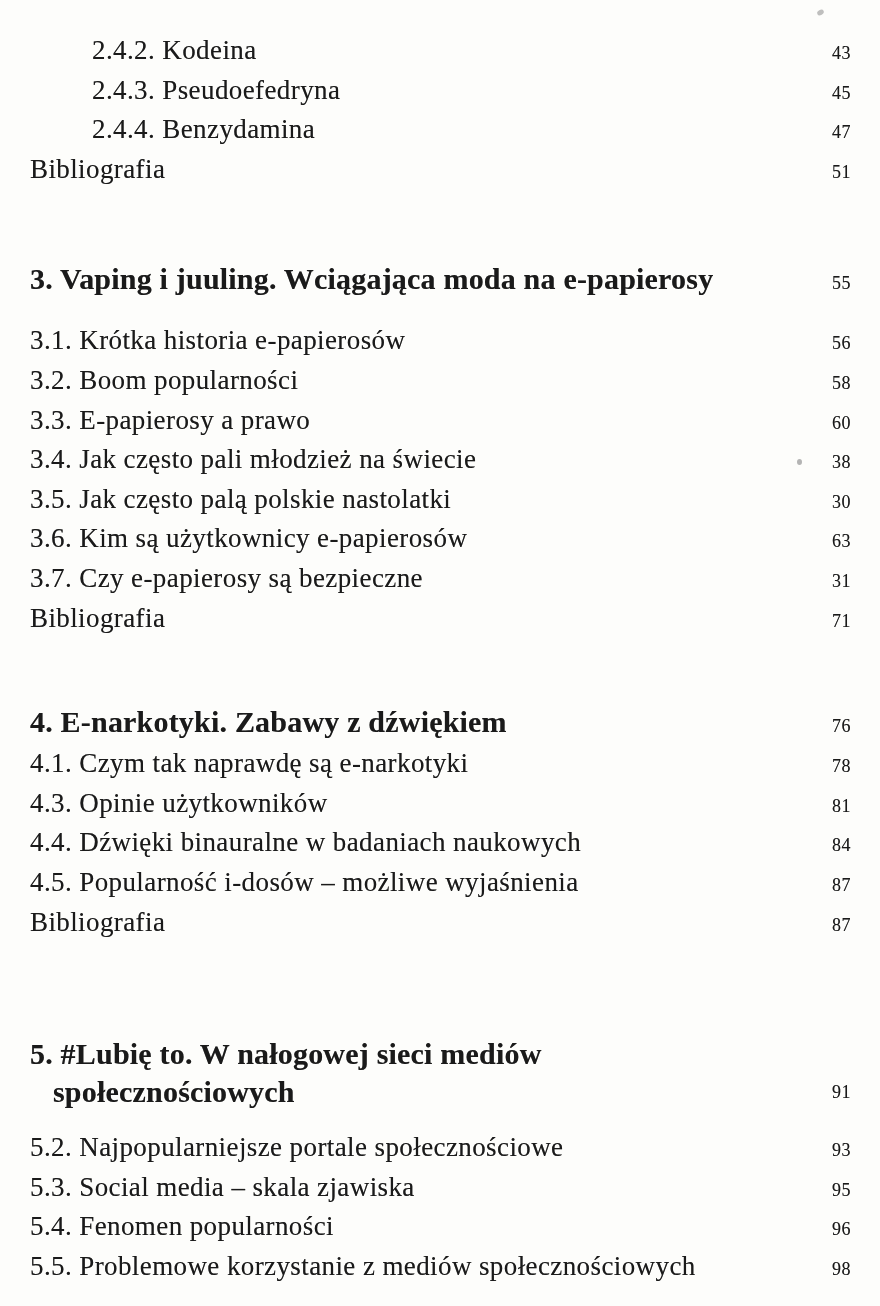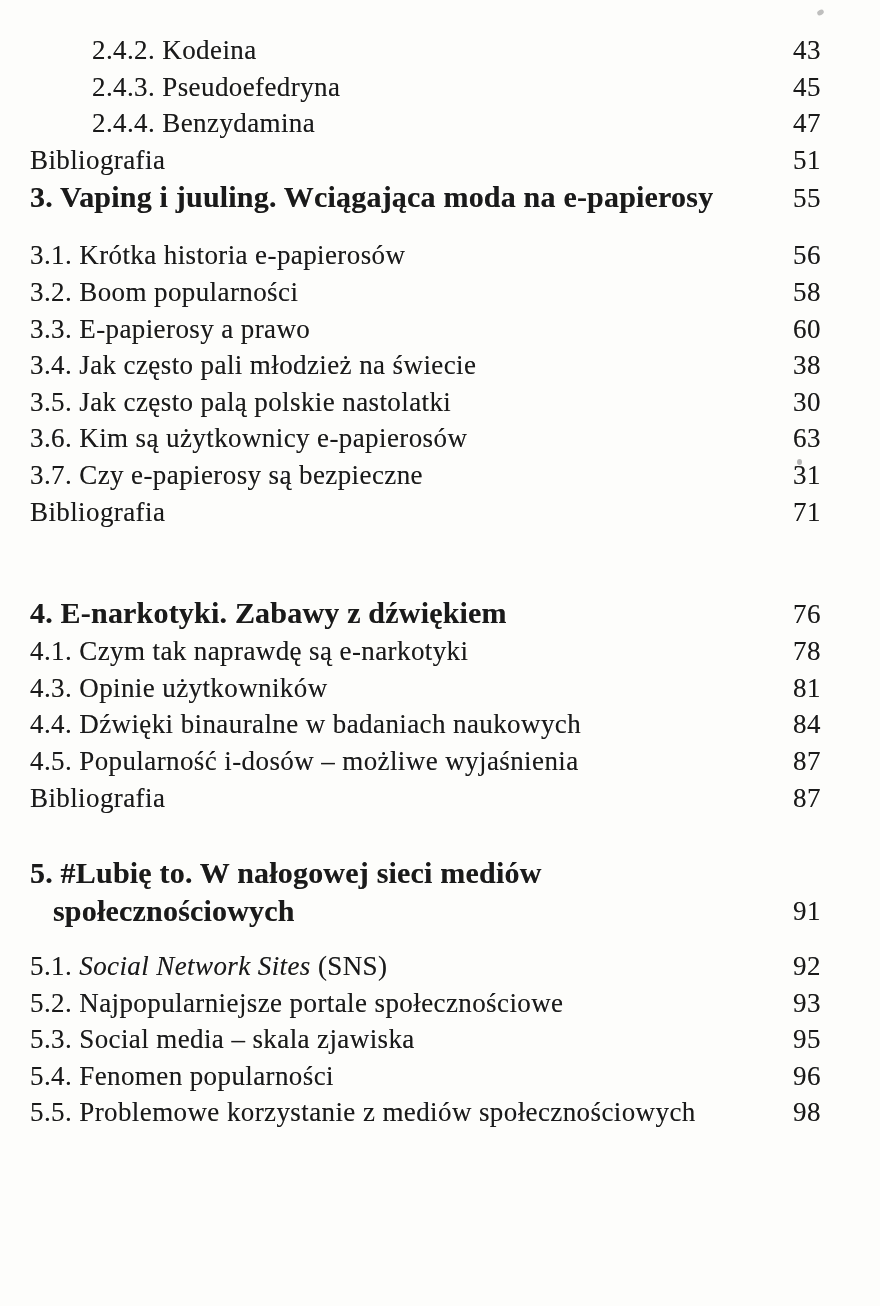--- a/index.html
+++ b/index.html
@@ -8,57 +8,58 @@
   body {
     width: 880px; height: 1306px;
     background: #fdfdfb;
     font-family: "Liberation Serif", "DejaVu Serif", serif;
     color: #1a1a1a;
     overflow: hidden;
   }
   .page {
     position: relative;
     width: 880px; height: 1306px;
-    padding: 32px 43px 0 30px;
+    padding: 32px 29px 0 30px;
     text-shadow: 0 0 0.6px rgba(20,20,20,0.45);
   }
   .row {
     display: flex;
     align-items: baseline;
     font-size: 27px;
     line-height: 36.6px;
     letter-spacing: 0.4px;
   }
   .row .lbl { flex: 1 1 auto; white-space: nowrap; overflow: hidden; }
   .row.indent .lbl { padding-left: 62px; }
   .pg {
     flex: 0 0 auto;
     min-width: 44px;
     margin-left: 8px;
-    font-size: 27px;
+    text-align: right;
+    font-size: 18px;
     font-weight: normal;
     letter-spacing: 0.5px;
   }
   .it { font-style: italic; }
   .heading {
     display: flex;
     align-items: baseline;
     font-weight: bold;
     font-size: 30px;
     line-height: 38px;
     letter-spacing: 0.2px;
   }
   .heading .h-lbl, .heading .h-lines { flex: 1 1 auto; white-space: nowrap; }
   .heading .pg { line-height: 38px; }
   .heading.multiline { align-items: flex-end; }
   .h-line1, .h-line2 { display: block; }
   .h-line2 { padding-left: 23px; }
-  .heading-ch3 { margin-bottom: 20px; }
+  .heading-ch3 { margin-top: 70px; margin-bottom: 20px; }
   .heading-ch4 { margin-top: 64px; }
-  .heading-ch5 { margin-top: 38px; margin-bottom: 18px; }
+  .heading-ch5 { margin-top: 92px; margin-bottom: 18px; }
   .artifact {
     position: absolute;
     background: #8d8d8d;
     border-radius: 50%;
     opacity: 0.55;
   }
   .artifact-1 { left: 817px; top: 10px; width: 7px; height: 5px; transform: rotate(-30deg); }
   .artifact-2 { left: 797px; top: 459px; width: 5px; height: 6px; opacity: 0.65; }
 </style>
 </head>
@@ -149,24 +150,20 @@
   </div>
 
   <div class="heading heading-ch5 multiline">
     <span class="h-lines">
       <span class="h-line1">5. #Lubię to. W nałogowej sieci mediów</span>
       <span class="h-line2">społecznościowych</span>
     </span>
     <span class="pg">91</span>
   </div>
   <div class="row">
-    <span class="lbl"><span>5.1. </span><span class="it">Social Network Sites</span><span> (SNS)</span></span>
-    <span class="pg">92</span>
-  </div>
-  <div class="row">
     <span class="lbl">5.2. Najpopularniejsze portale społecznościowe</span>
     <span class="pg">93</span>
   </div>
   <div class="row">
     <span class="lbl">5.3. Social media – skala zjawiska</span>
     <span class="pg">95</span>
   </div>
   <div class="row">
     <span class="lbl">5.4. Fenomen popularności</span>
     <span class="pg">96</span>

